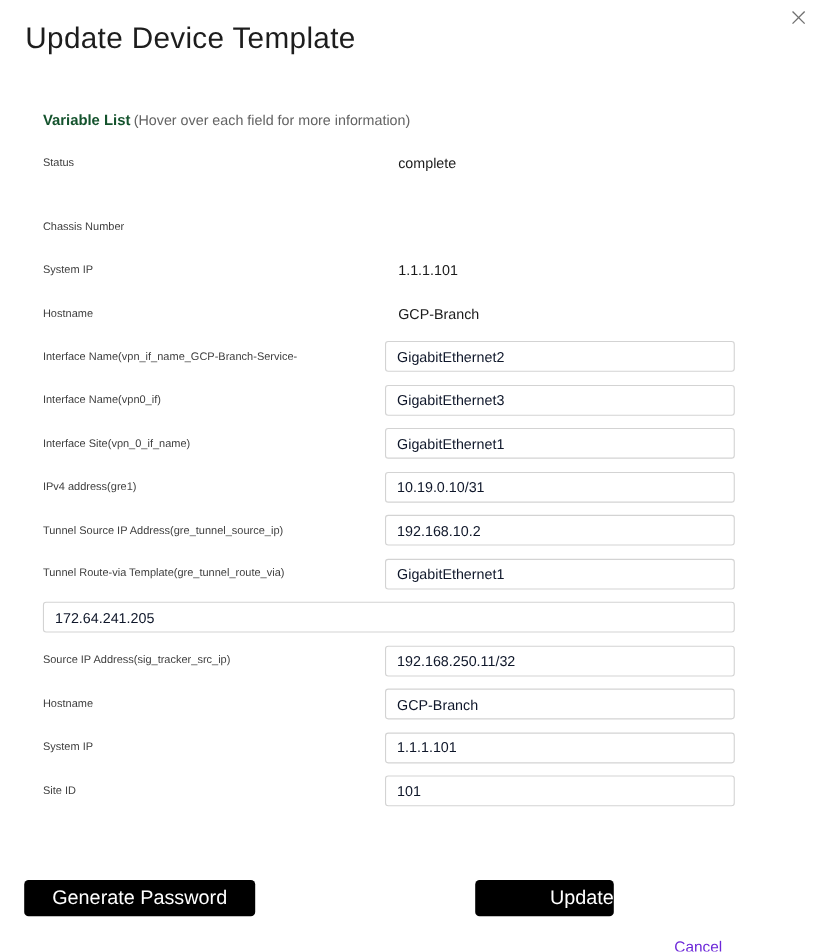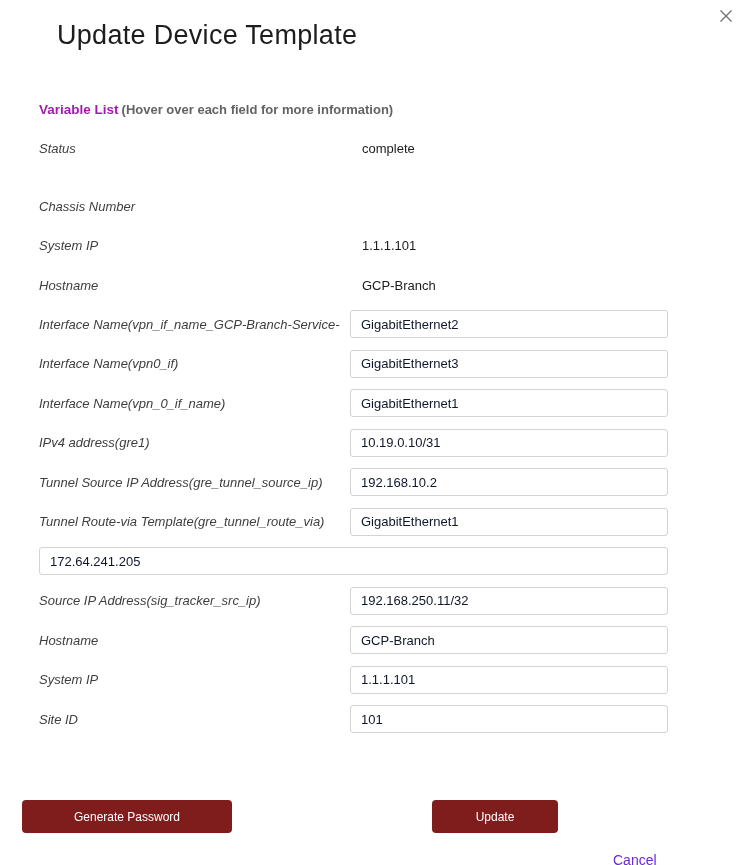--- a/index.html
+++ b/index.html
@@ -11,63 +11,63 @@
   .close-btn {
     position: absolute; top: 4px; right: 14px;
     width: 24px; height: 24px;
     background: none; border: none; cursor: pointer;
     display: flex; align-items: center; justify-content: center;
     padding: 0;
   }
   .close-btn svg { display: block; }
 
   .dialog-title {
-    position: absolute; left: 57px; top: 20px;
+    position: absolute; left: 23px; top: 20px;
     font-size: 27px; font-weight: 400; letter-spacing: 0.3px;
     color: #1d1d1d;
   }
 
   .form { position: absolute; left: 39px; top: 102px; width: 629px; }
 
   .section-heading { font-size: 13px; height: 16px; margin-bottom: 22px; white-space: nowrap; }
-  .section-heading .head { font-weight: 700; color: #a21caf; font-size: 13.5px; }
-  .section-heading .note { font-weight: 700; color: #636363; margin-left: 3px; }
+  .section-heading .head { font-weight: 700; color: #14532d; font-size: 13.5px; }
+  .section-heading .note { font-weight: 400; color: #636363; margin-left: 3px; }
 
   .row { display: flex; align-items: center; }
   .row .label {
     flex: 0 0 311px; max-width: 311px;
-    font-size: 13px; color: #3e3e3e;
-    white-space: nowrap; overflow: hidden; font-style: italic;
+    font-size: 10px; color: #3e3e3e;
+    white-space: nowrap; overflow: hidden;
   }
 
   .row.static { height: 16px; }
   .row.static .value { flex: 1; font-size: 13px; color: #1b1b1b; padding-left: 12px; }
   .row-status   { margin-bottom: 42px; }
   .row-chassis  { margin-bottom: 23px; }
   .row-sysip    { margin-bottom: 24px; }
   .row-hostname { margin-bottom: 17px; }
 
   .row.input-row { height: 28px; margin-bottom: 11.5px; }
   .row.input-row input {
     flex: 1; height: 28px; width: 100%;
     border: 1px solid #d3d3d3; border-radius: 3px;
     background: #fff; color: #0f172a;
     font-family: "Liberation Sans", "DejaVu Sans", sans-serif;
     font-size: 13px; padding: 0 10px; outline: none;
   }
 
   .btn {
     position: absolute; top: 800px; height: 33px;
-    background: #7f1d1d; color: #ffffff;
+    background: #000000; color: #ffffff;
     border: none; border-radius: 4px;
     font-family: "Liberation Sans", "DejaVu Sans", sans-serif;
-    font-size: 12px; cursor: pointer;
+    font-size: 18px; cursor: pointer;
   }
   .btn-generate { left: 22px; width: 210px; }
-  .btn-update   { left: 432px; width: 126px; }
+  .btn-update   { left: 432px; width: 126px; text-align: right; }
   .link-cancel {
     position: absolute; top: 852px; left: 613px;
     background: none; border: none; cursor: pointer;
     color: #6d28d9; font-size: 14px;
     font-family: "Liberation Sans", "DejaVu Sans", sans-serif;
   }
 </style>
 </head>
 <body>
 
@@ -114,21 +114,21 @@
       <div class="label">Interface Name(vpn_if_name_GCP-Branch-Service-</div>
       <input type="text" value="GigabitEthernet2" style="">
     </div>
 
     <div class="row input-row">
       <div class="label">Interface Name(vpn0_if)</div>
       <input type="text" value="GigabitEthernet3" style="">
     </div>
 
     <div class="row input-row">
-      <div class="label">Interface Name(vpn_0_if_name)</div>
+      <div class="label">Interface Site(vpn_0_if_name)</div>
       <input type="text" value="GigabitEthernet1" style="">
     </div>
 
     <div class="row input-row">
       <div class="label">IPv4 address(gre1)</div>
       <input type="text" value="10.19.0.10/31" style="">
     </div>
 
     <div class="row input-row">
       <div class="label">Tunnel Source IP Address(gre_tunnel_source_ip)</div>

